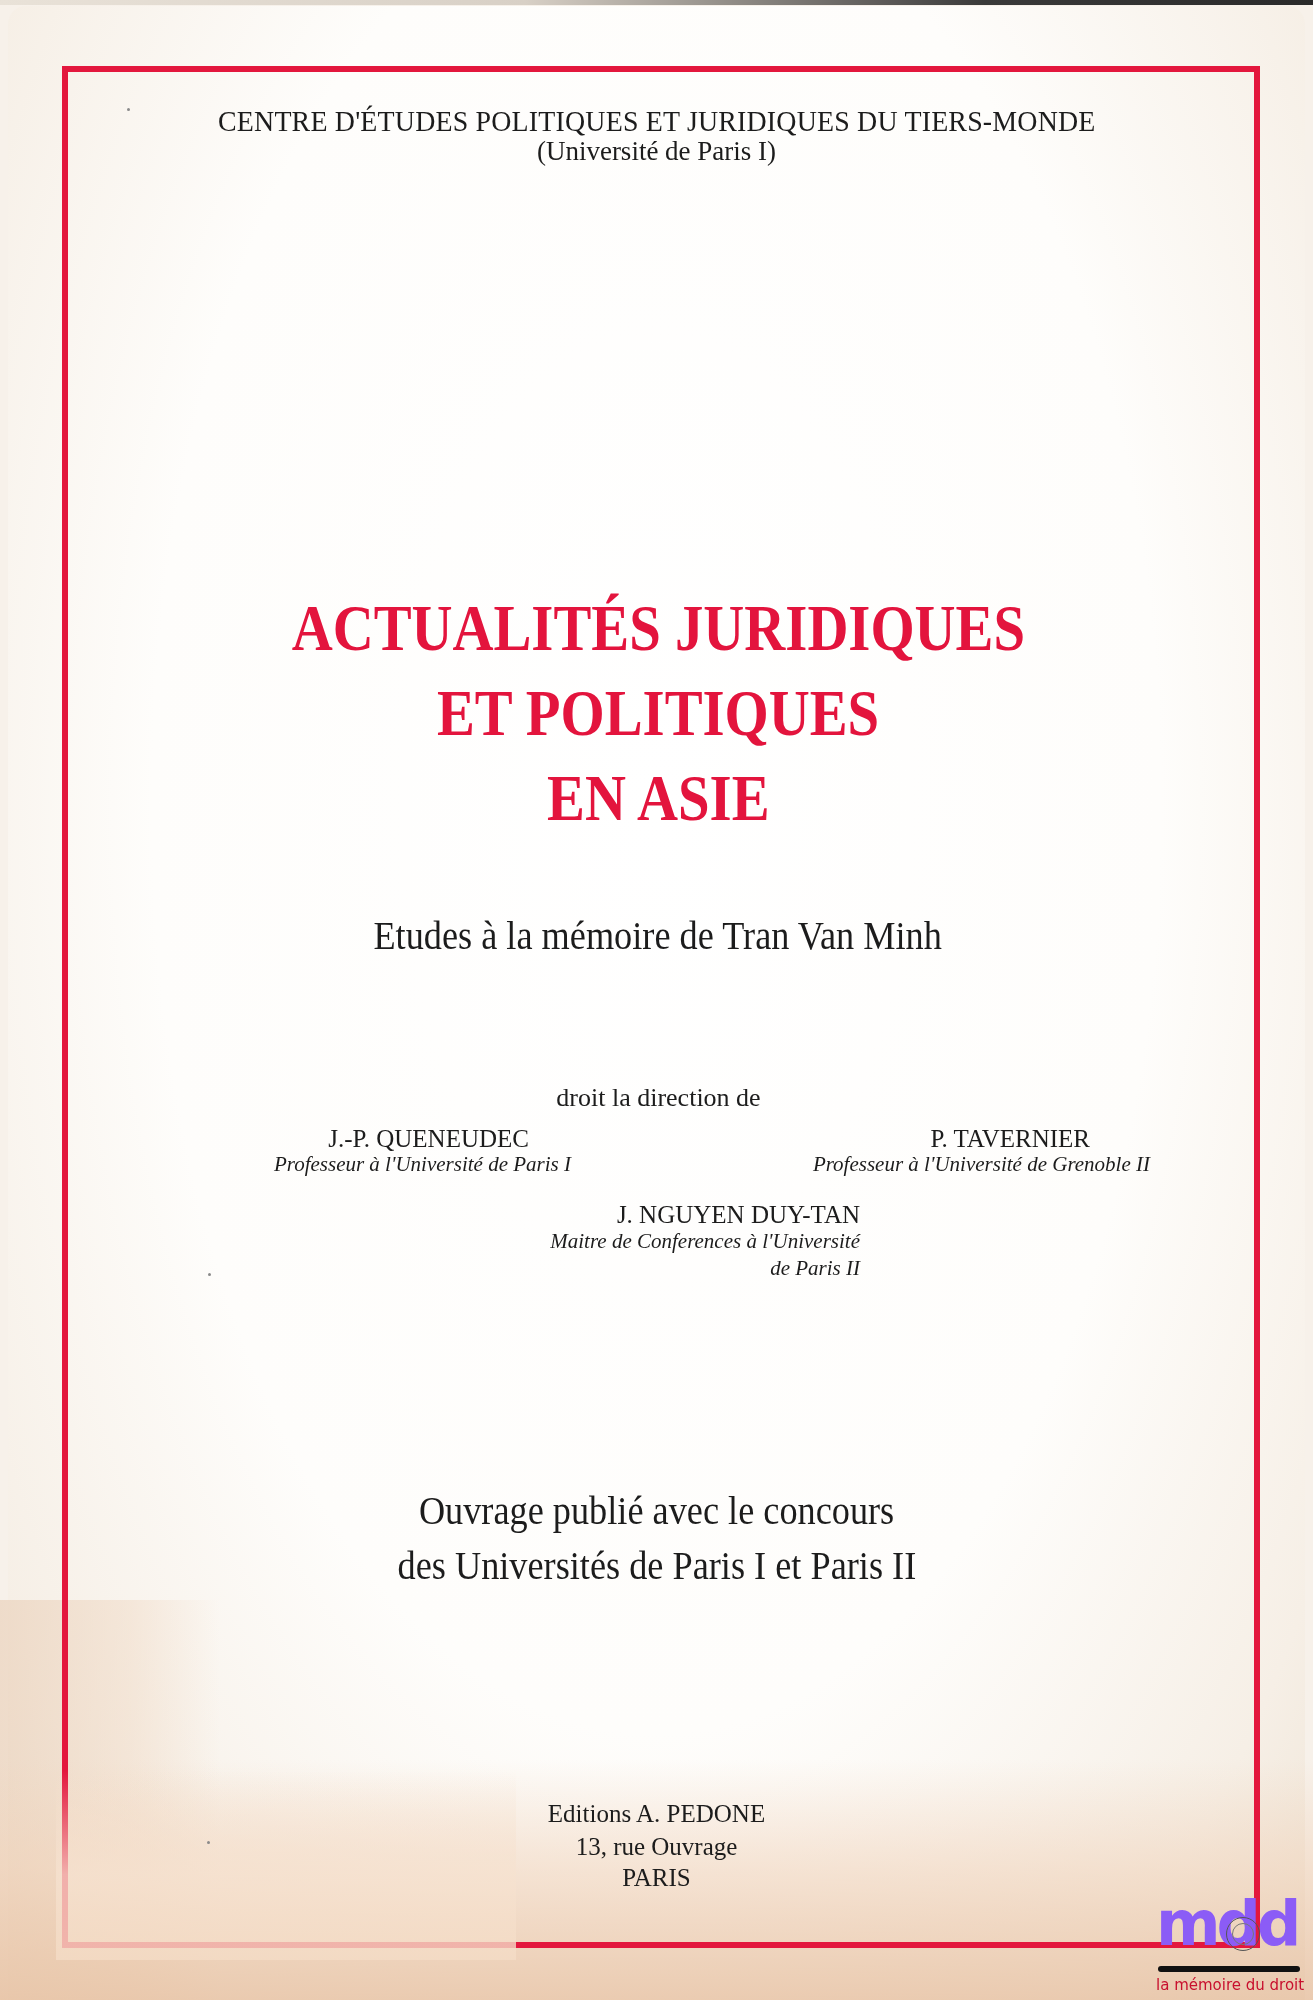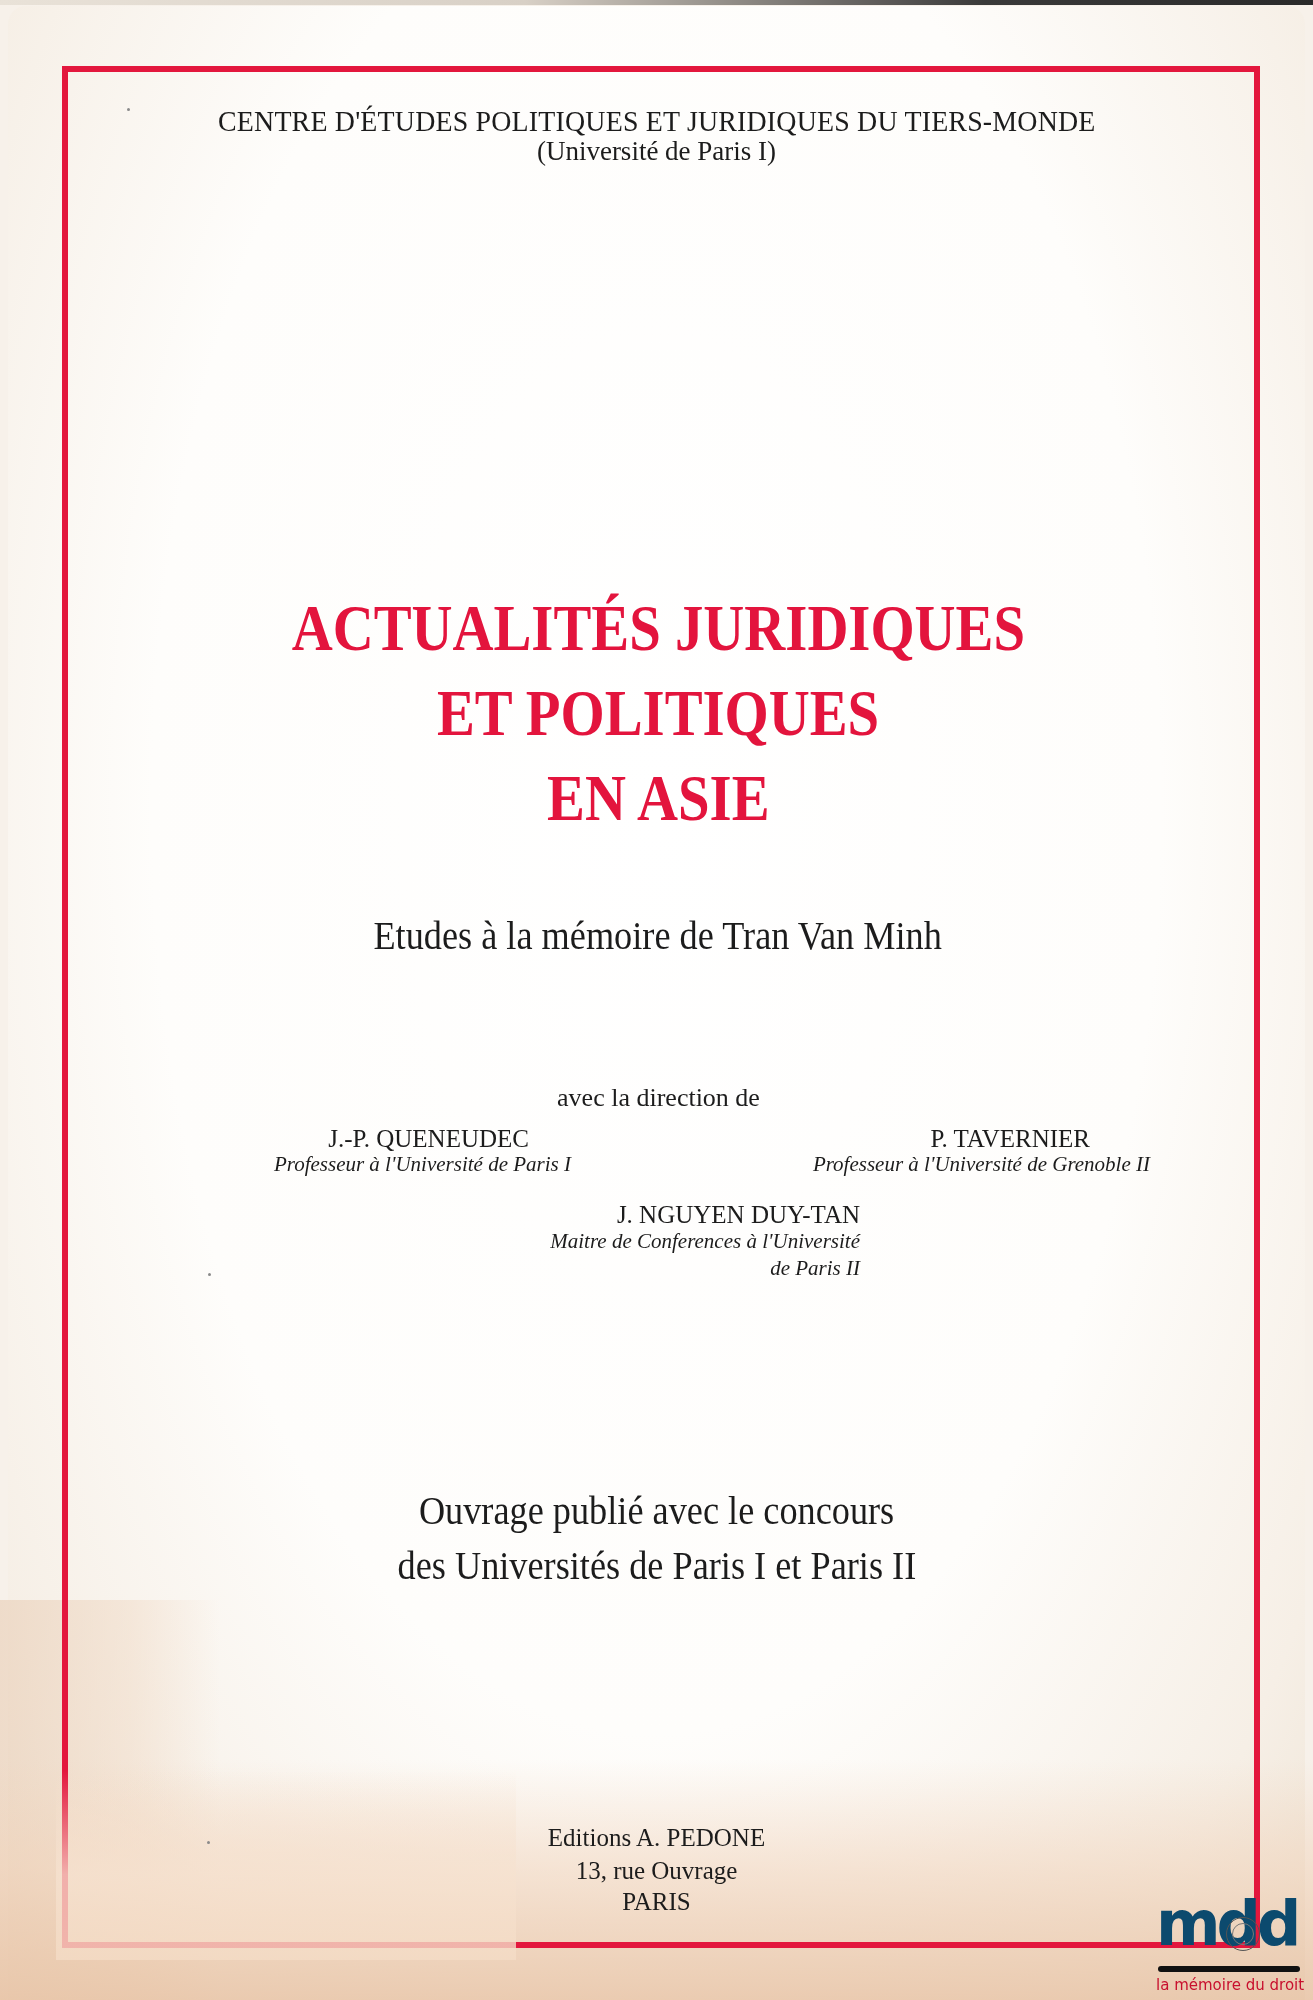--- a/index.html
+++ b/index.html
@@ -39,24 +39,24 @@
   .sub { font-size: 27px; }
   .title { font-size: 66px; font-weight: bold; color: #e3143d; }
   .title > span { transform: scaleX(0.86); }
   .dedic { font-size: 39px; }
   .dedic > span { transform: scaleX(0.93); }
   .sous { font-size: 26px; }
   .name { position: absolute; font-size: 25px; line-height: 1; white-space: nowrap; text-align: right; }
   .aff { position: absolute; font-size: 21px; font-style: italic; line-height: 1; white-space: nowrap; text-align: right; }
   .pub { font-size: 39px; }
   .pub > span { transform: scaleX(0.93); }
-  .ed { font-size: 25px; margin-top: 24px; }
+  .ed { font-size: 25px; }
   .logo { position: absolute; left: 1156px; top: 1893px; width: 148px; height: 105px; }
   .logo-mark { position: absolute; left: 0; top: 0; font-family: "DejaVu Sans", sans-serif; font-weight: bold;
-    font-size: 62px; line-height: 62px; color: #0c4a6e; letter-spacing: -4px; }
+    font-size: 62px; line-height: 62px; color: #8b5cf6; letter-spacing: -4px; }
   .logo-ring { position: absolute; left: 70px; top: 24px; width: 34px; height: 34px; border-radius: 50%;
     border: 1.5px solid #555; box-sizing: border-box; }
   .logo-ring2 { position: absolute; left: 76px; top: 30px; width: 22px; height: 22px; border-radius: 50%;
     border: 1px solid #777; box-sizing: border-box; }
   .logo-bar { position: absolute; left: 2px; top: 73px; width: 142px; height: 6px; border-radius: 3px; background: #111; }
   .logo-tag { position: absolute; left: 0; top: 85px; width: 148px; text-align: left; font-family: "DejaVu Sans", sans-serif;
     font-size: 15px; color: #c8102e; white-space: nowrap; line-height: 1; }
   .speck { position: absolute; width: 3px; height: 3px; border-radius: 50%; background: #8a8a8a; }
 </style>
 </head>
@@ -89,21 +89,21 @@
 </div>
 <div class="line title" style="top:765px; left:2px">
   <span>EN ASIE</span>
 </div>
 
 <div class="line dedic" style="top:916px; left:1px">
   <span>Etudes à la mémoire de Tran Van Minh</span>
 </div>
 
 <div class="line sous" style="top:1085px; left:2px">
-  <span>avec la direction de</span>
+  <span>droit la direction de</span>
 </div>
 
 <div class="name" style="left:229px; width:300px; top:1126px">J.-P. QUENEUDEC</div>
 <div class="aff" style="left:171px; width:400px; top:1154px">Professeur à l'Université de Paris I</div>
 
 <div class="name" style="left:790px; width:300px; top:1126px">P. TAVERNIER</div>
 <div class="aff" style="left:730px; width:420px; top:1154px">Professeur à l'Université de Grenoble II</div>
 
 <div class="name" style="left:460px; width:400px; top:1202px">J. NGUYEN DUY-TAN</div>
 <div class="aff" style="left:460px; width:400px; top:1231px">Maitre de Conferences à l'Université</div>

